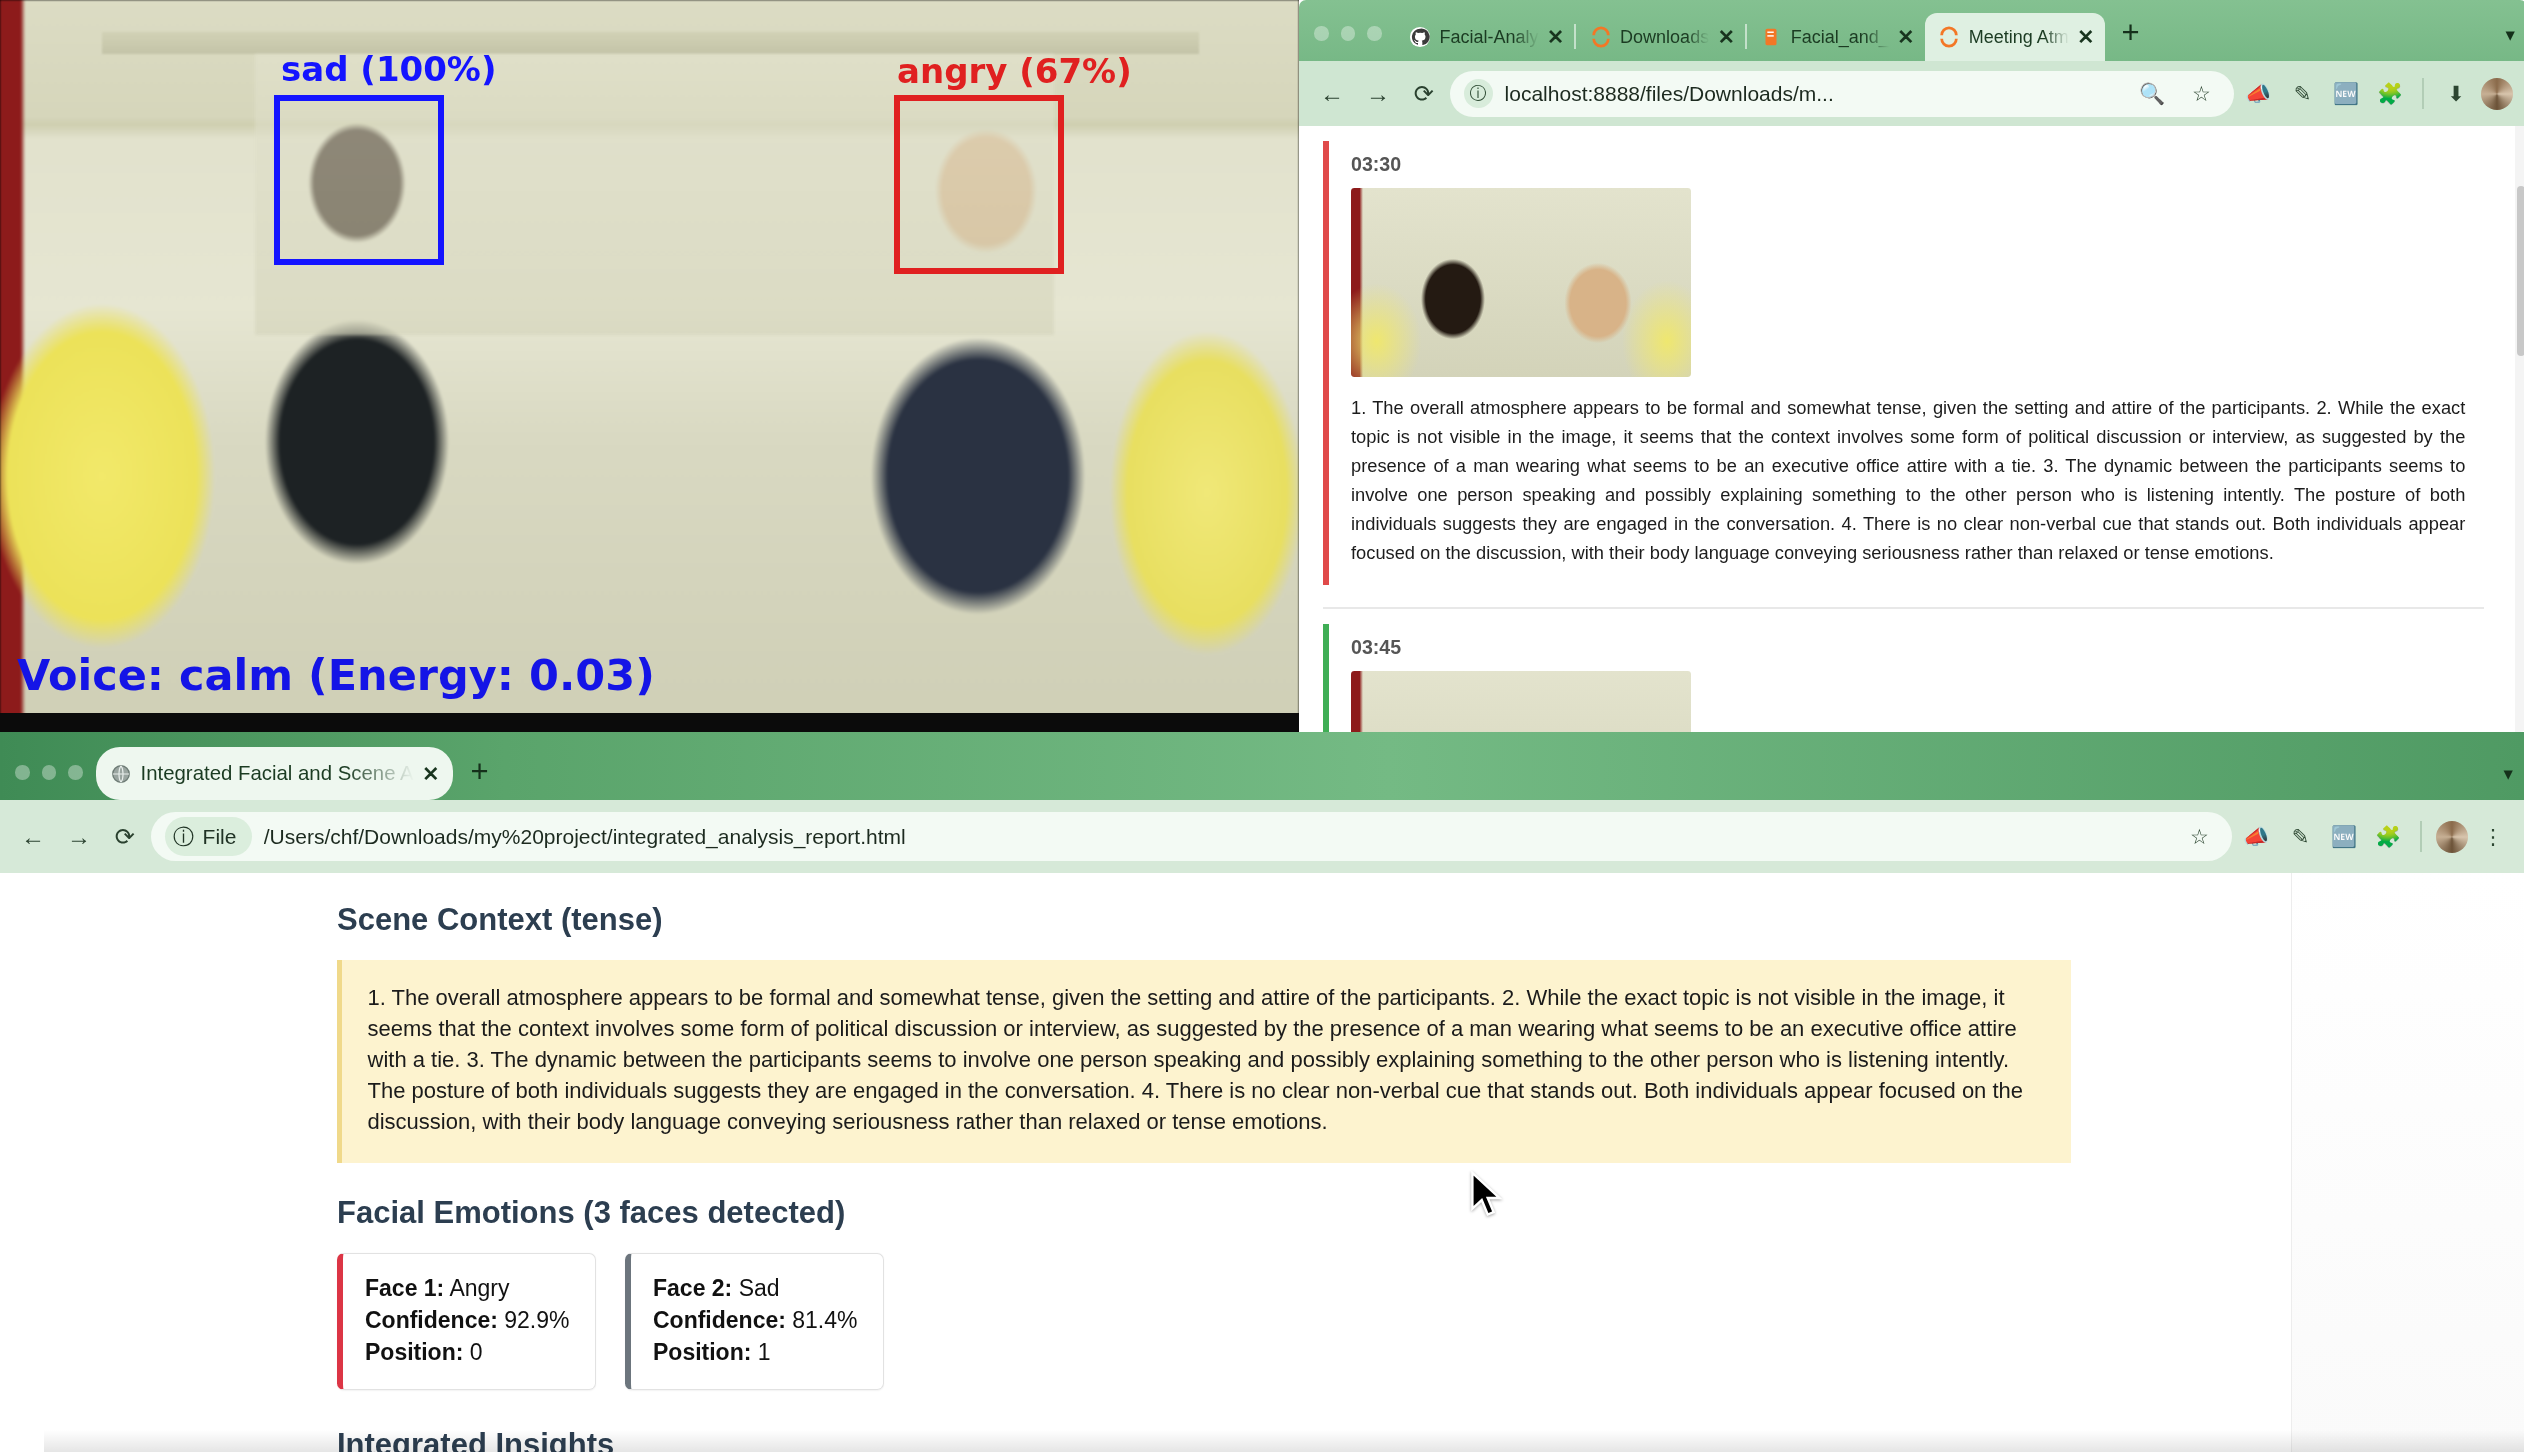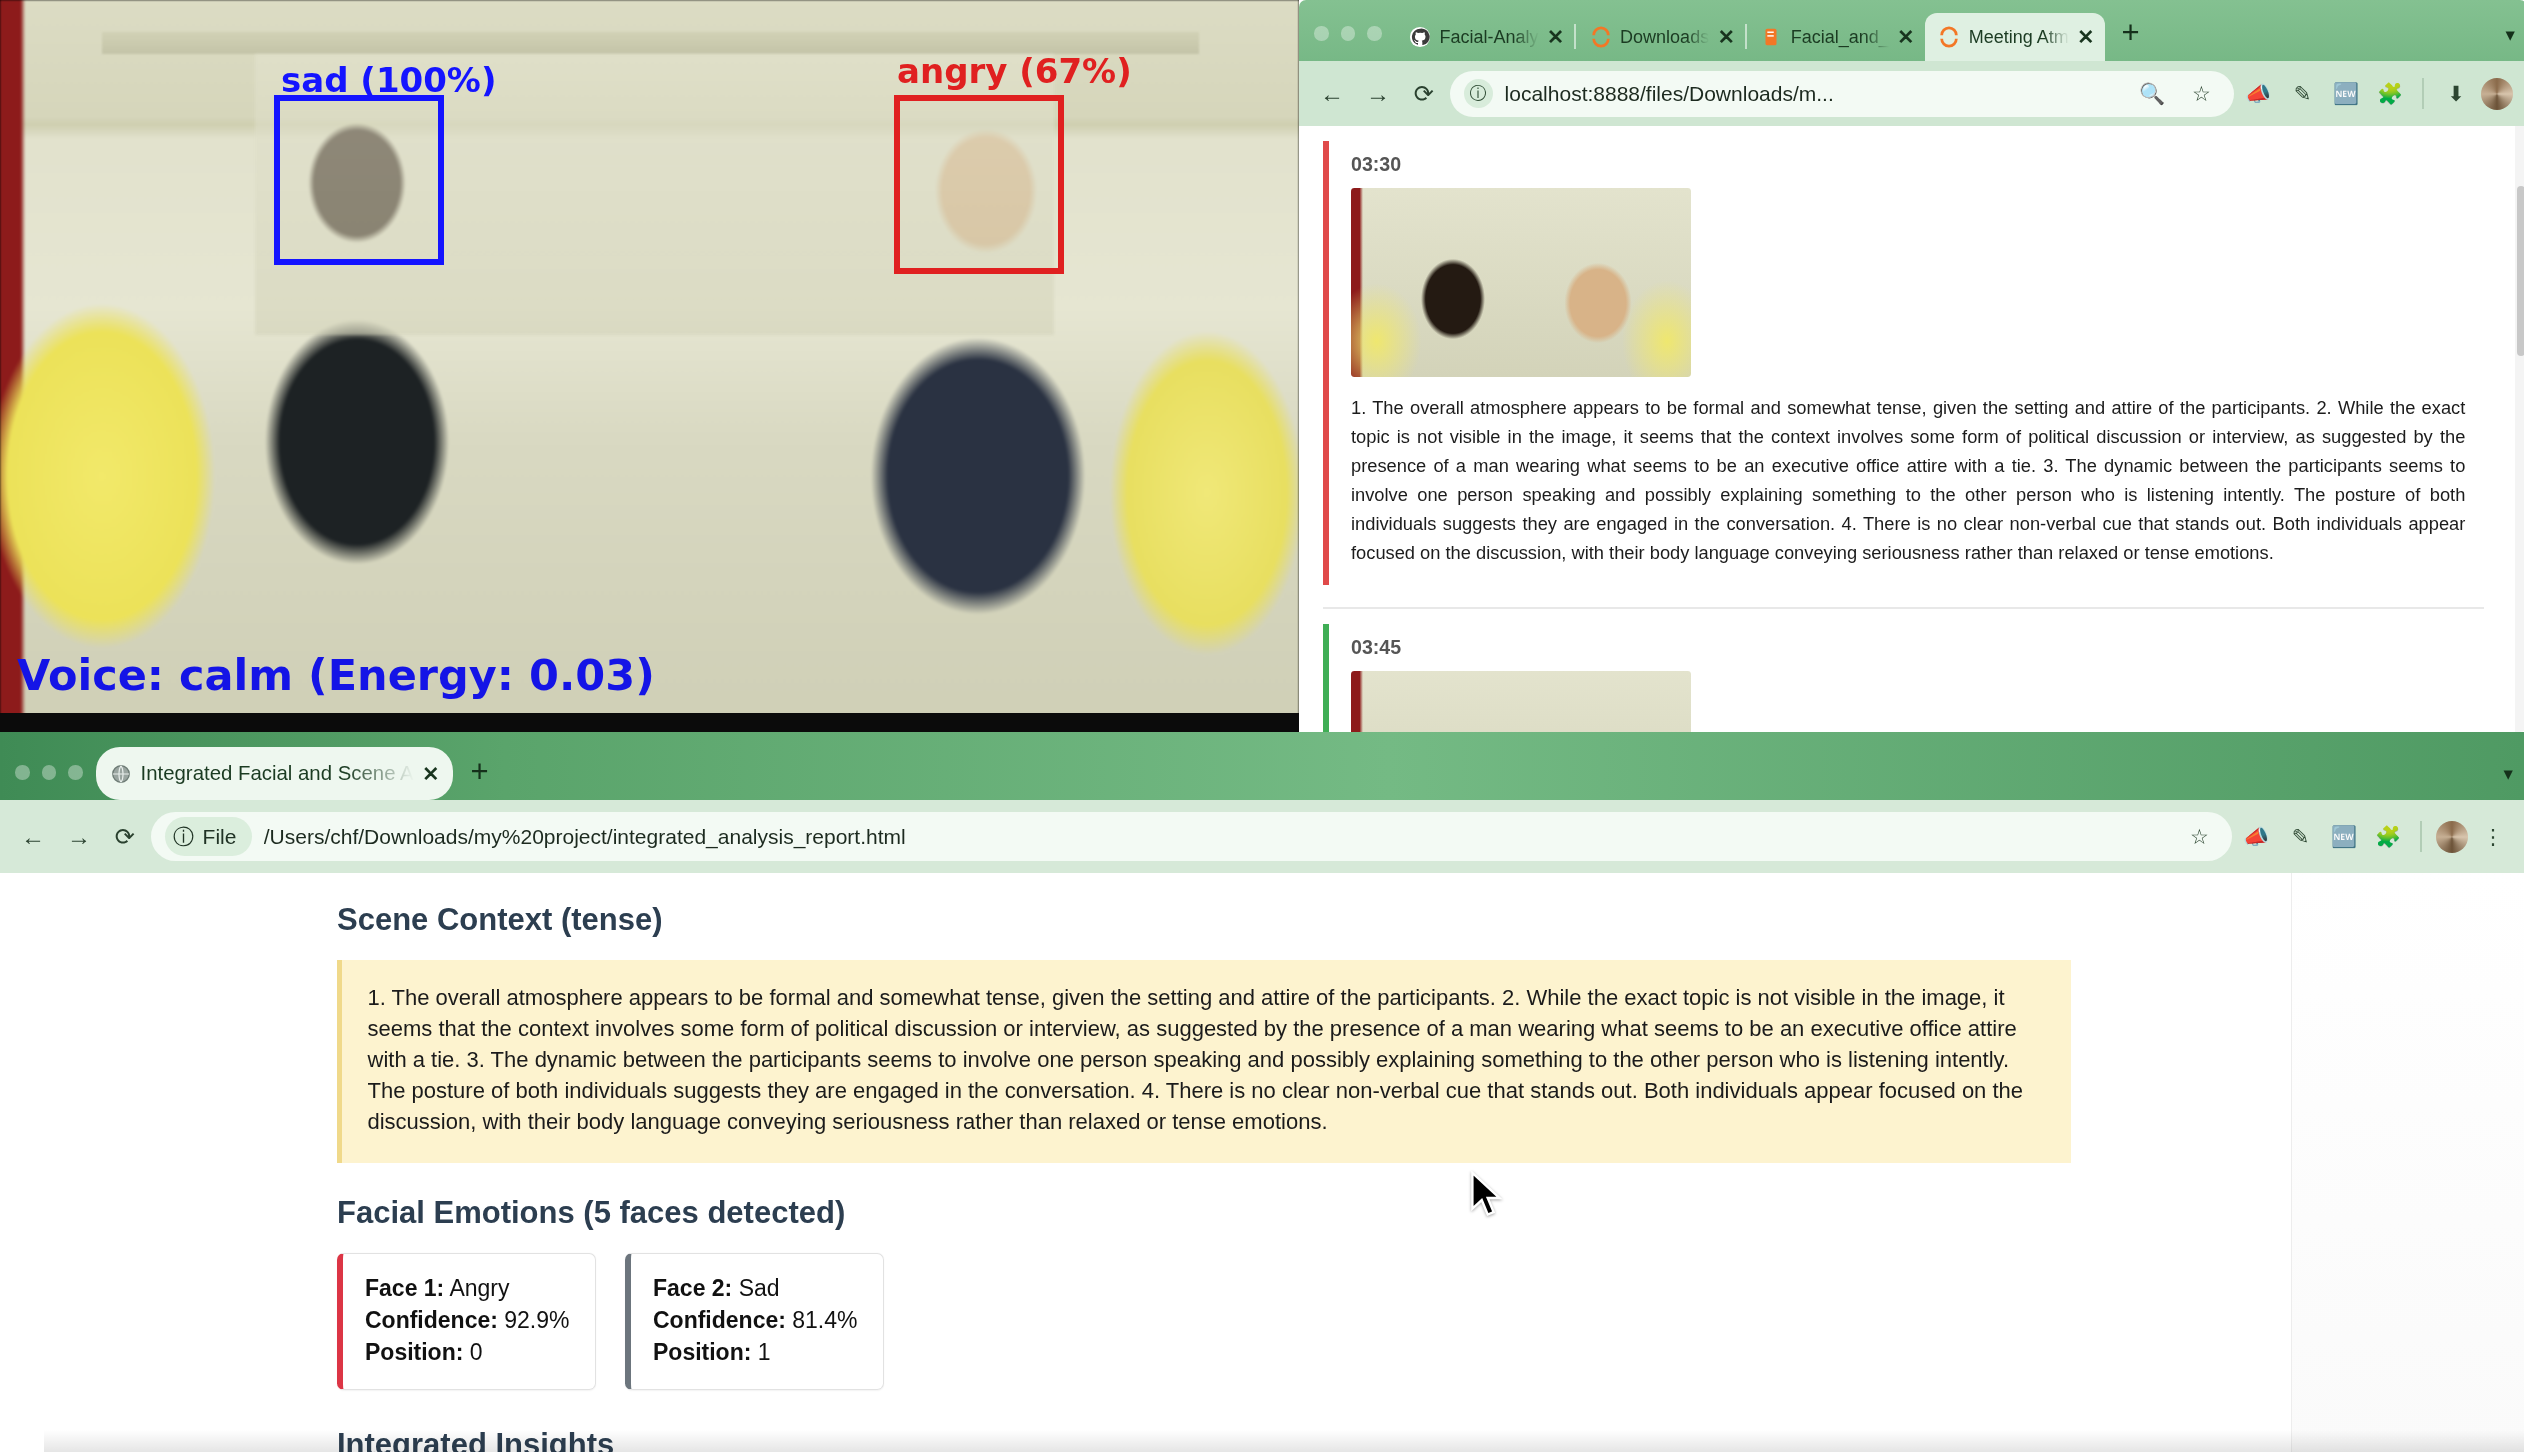--- a/index.html
+++ b/index.html
@@ -46,21 +46,21 @@
   }
   .vid-text {
     position: absolute; white-space: nowrap;
     font-family: "DejaVu Sans", sans-serif; font-weight: bold;
   }
   #time-overlay {
     left: 15.3px; top: 1.7px; font-size: 54px; color: #f2f2f2;
     text-shadow: 0 0 6.8px rgba(0,0,0,.45);
   }
   #label-sad {
-    left: 281px; top: 60px; font-size: 34px; color: #1414ff;
+    left: 281px; top: 49px; font-size: 34px; color: #1414ff;
   }
   #label-angry {
     left: 897px; top: 51px; font-size: 34px; color: #e02020;
   }
   #voice-overlay {
     left: 17px; top: 650px; font-size: 43px; color: #1414e6;
   }
   .face-box { position: absolute; }
   #box-sad { left: 274px; top: 95px; width: 170px; height: 170px; border: 6px solid #1414ff; }
   #box-angry { left: 894px; top: 95px; width: 170px; height: 179px; border: 6px solid #e02020; }
@@ -328,21 +328,21 @@
       <div class="tb-icon">⋮</div>
     </div>
 
     <div class="report-page">
       <div class="report-right-gutter"></div>
       <div class="report-inner">
         <div class="report-body">
           <h2 class="section-title">Scene Context (tense)</h2>
           <div class="scene-box">1. The overall atmosphere appears to be formal and somewhat tense, given the setting and attire of the participants. 2. While the exact topic is not visible in the image, it seems that the context involves some form of political discussion or interview, as suggested by the presence of a man wearing what seems to be an executive office attire with a tie. 3. The dynamic between the participants seems to involve one person speaking and possibly explaining something to the other person who is listening intently. The posture of both individuals suggests they are engaged in the conversation. 4. There is no clear non-verbal cue that stands out. Both individuals appear focused on the discussion, with their body language conveying seriousness rather than relaxed or tense emotions.</div>
 
-          <h2 class="section-title">Facial Emotions (5 faces detected)</h2>
+          <h2 class="section-title">Facial Emotions (3 faces detected)</h2>
 
           <div class="faces-row">
             <div class="face-card">
               <div>
                 <b>Face 1:</b>
                 <span>Angry</span>
               </div>
               <div>
                 <b>Confidence:</b>
                 <span>92.9%</span>

